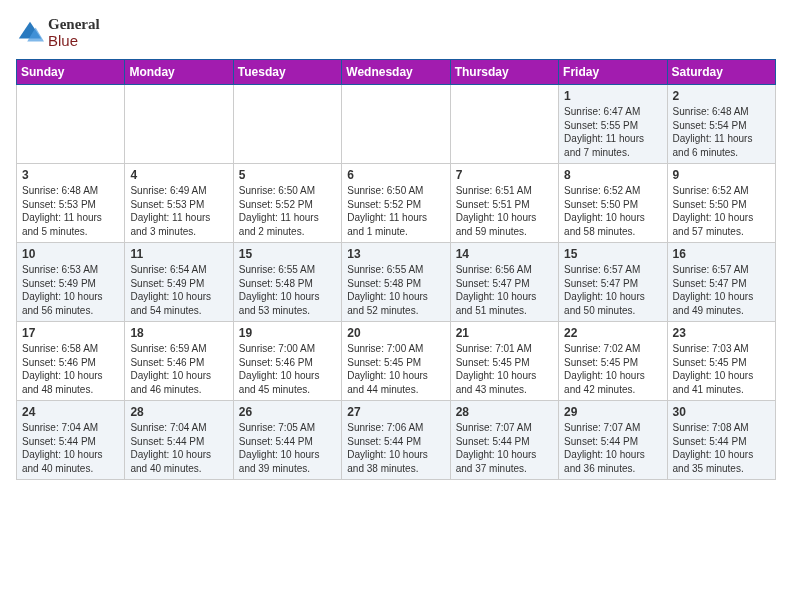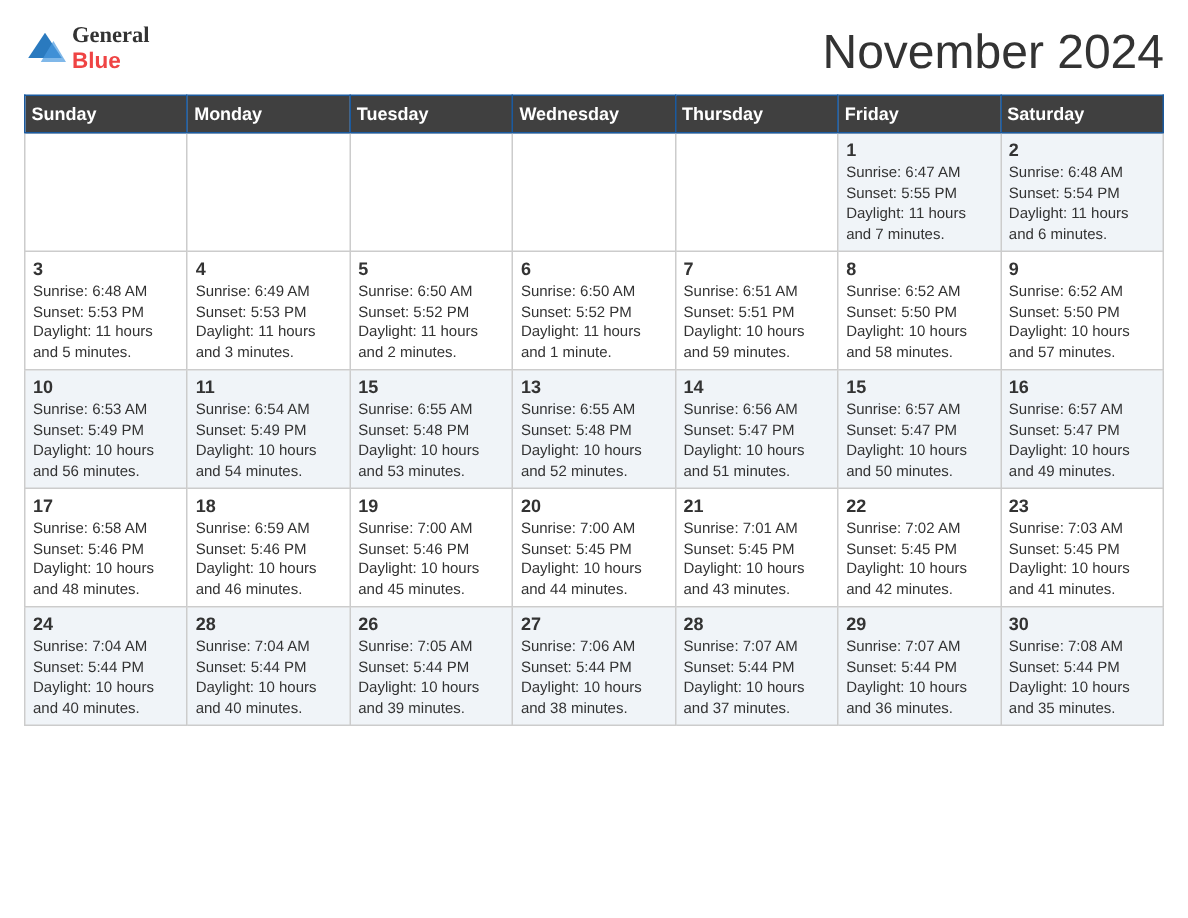--- a/index.html
+++ b/index.html
@@ -27,22 +27,22 @@
       line-height: 1.1;
     }
     .logo-general {
       font-size: 15px;
       font-weight: bold;
       color: #333;
       font-family: Liberation Serif, serif;
     }
     .logo-blue {
       font-size: 15px;
-      font-weight: bold;
-      color: #ef4444;
+      font-weight: normal;
+      color: #7f1d1d;
     }
     .logo-icon {
       width: 28px;
       height: 28px;
     }
     .title-block {
       text-align: right;
     }
     .month-title {
       font-size: 32px;
@@ -52,21 +52,21 @@
     .location {
       font-size: 14px;
       color: #555;
     }
     .calendar {
       width: 100%;
       border-collapse: collapse;
       border: 1px solid #ccc;
     }
     .calendar th {
-      background: #404040;
+      background: #a21caf;
       color: #fff;
       font-size: 12px;
       font-weight: bold;
       padding: 5px 4px;
       text-align: left;
       border: 1px solid #1a5a9f;
     }
     .calendar td {
       vertical-align: top;
       padding: 4px 5px;
@@ -106,21 +106,20 @@
     <svg class="logo-icon" viewBox="0 0 40 40" xmlns="http://www.w3.org/2000/svg">
       <polygon points="20,4 36,28 4,28" fill="#2a7abf"></polygon>
       <polygon points="28,12 40,32 16,32" fill="#4a9adf" opacity="0.7"></polygon>
     </svg>
     <div class="logo-text">
       <span class="logo-general">General</span>
       <span class="logo-blue">Blue</span>
     </div>
   </div>
   <div class="title-block">
-    <div class="month-title">November 2024</div>
   </div>
 </div>
 
 <table class="calendar">
   <thead>
     <tr>
       <th>Sunday</th>
       <th>Monday</th>
       <th>Tuesday</th>
       <th>Wednesday</th>

